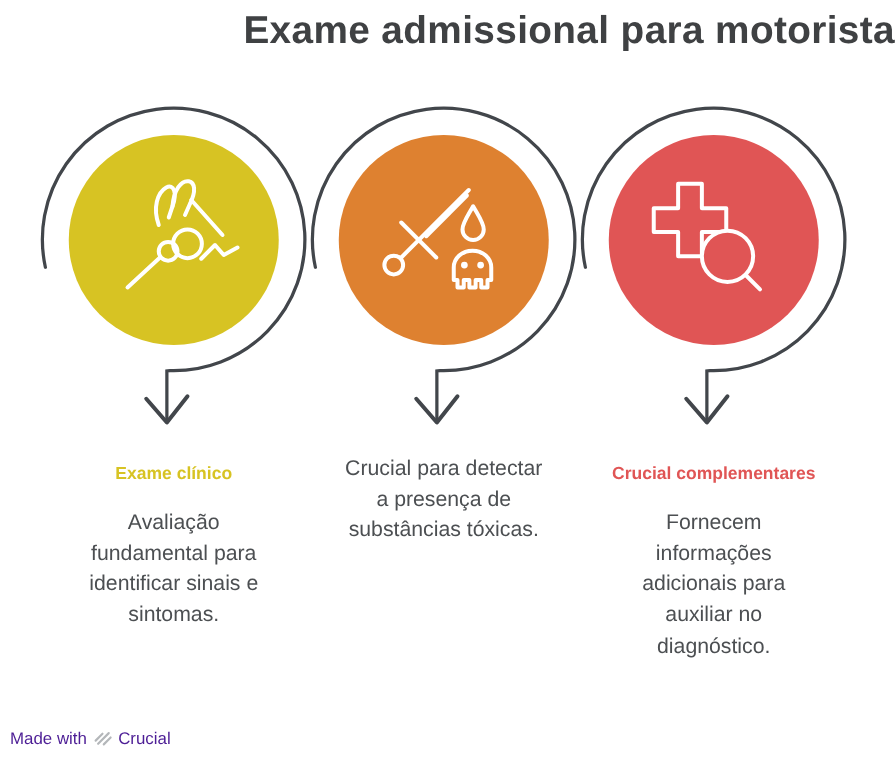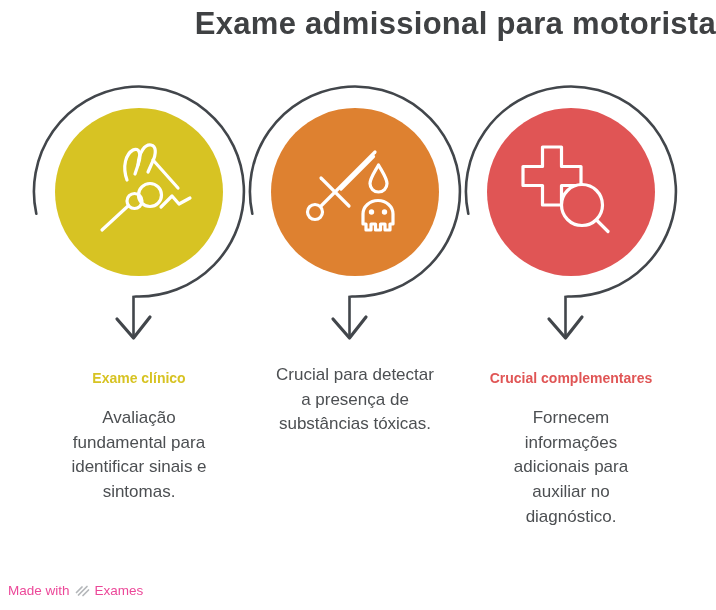--- a/index.html
+++ b/index.html
@@ -21,21 +21,21 @@
   .col:nth-child(2) .heading { max-width:170px; }
   .col:nth-child(3) .heading { max-width:176px; }
   .body {
     margin-top:17px; font-size:17px; line-height:1.45; color:#4c4f52; text-align:center;
   }
   .col:nth-child(1) .body { max-width:162px; }
   .col:nth-child(2) .body { max-width:166px; }
   .col:nth-child(3) .body { max-width:150px; }
   .footer {
     position:absolute; left:8px; bottom:12px; display:flex; align-items:center;
-    gap:5px; color:#ec4899; font-size:13.5px;
+    gap:5px; color:#4c1d95; font-size:13.5px;
   }
 </style>
 </head>
 <body>
 
 <div class="canvas">
 
   <h1 class="title">Exame admissional para motorista</h1>
 
   <div class="row">
@@ -95,16 +95,16 @@
 
   </div>
 
   <div class="footer">
     <span>Made with</span>
     <svg width="15" height="14" viewBox="0 0 15 14" fill="none" stroke="#b4b7ba" stroke-width="1.7" stroke-linecap="round">
       <path d="M1.5 8.5 L7 3"></path>
       <path d="M3.5 11 L12 2.5"></path>
       <path d="M8 11.5 L13.5 6"></path>
     </svg>
-    <span>Exames</span>
+    <span>Crucial</span>
   </div>
 
 </div>
 
 </body></html>

